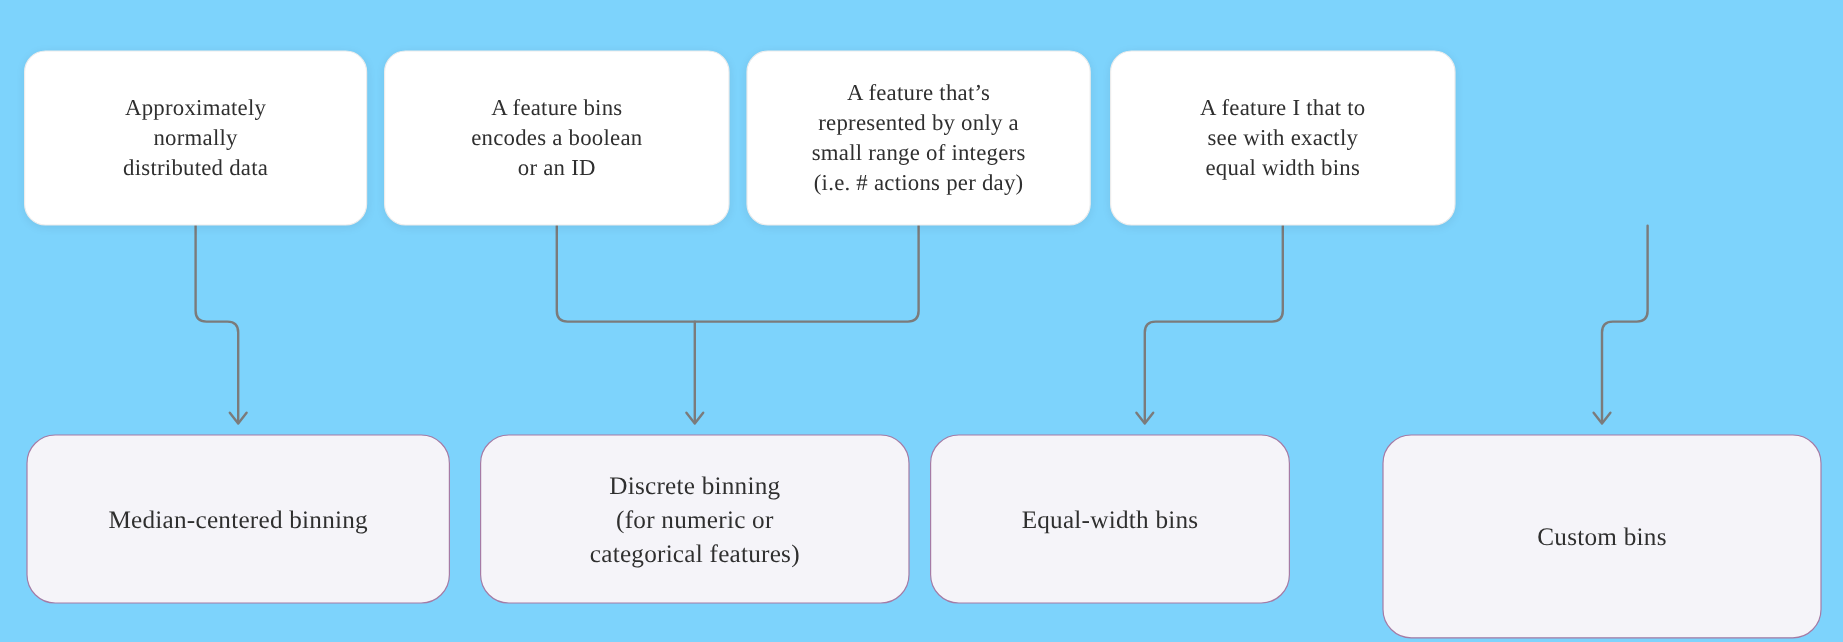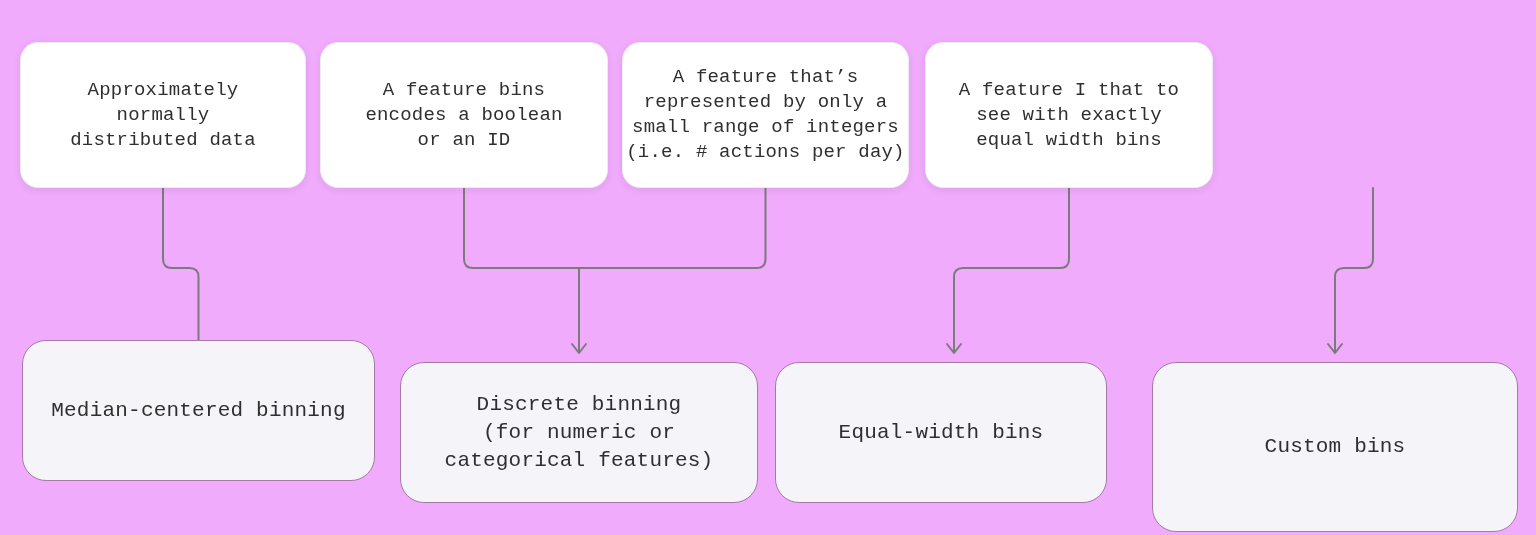--- a/index.html
+++ b/index.html
@@ -7,22 +7,22 @@
     --line:#7b7b7b;
     --card-fill:#ffffff;
     --card-border:#ececec;
     --result-fill:#f5f4f9;
     --result-border:#a57ba5;
   }
   html,body{margin:0;padding:0;background:#ffffff;}
   .canvas{
     position:relative;
     width:1536px;height:535px;
-    background:#f0abfc;
-    font-family:Liberation Mono, monospace;
+    background:#7dd3fc;
+    font-family:Liberation Serif, serif;
     overflow:hidden;
   }
   .wires{
     position:absolute;left:0;top:0;width:1536px;height:535px;
     pointer-events:none;
   }
   .node{
     position:absolute;
     box-sizing:border-box;
     display:flex;align-items:center;justify-content:center;
@@ -82,28 +82,28 @@
 represented by only a
 small range of integers
 (i.e. # actions per day)</span>
   </div>
   <div class="node card" id="top-4" style="left:925px;top:42px;width:288px;height:146px">
     <span class="label">A feature I that to
 see with exactly
 equal width bins</span>
   </div>
 
-  <div class="node result" id="bottom-1" style="left:22px;top:340px;width:353px;height:141px">
+  <div class="node result" id="bottom-1" style="left:22px;top:362px;width:353px;height:141px">
     <span class="label">Median-centered binning</span>
   </div>
   <div class="node result" id="bottom-2" style="left:400px;top:362px;width:358px;height:141px">
     <span class="label">Discrete binning
 (for numeric or
 categorical features)</span>
   </div>
-  <div class="node result" id="bottom-3" style="left:775px;top:362px;width:332px;height:141px">
+  <div class="node result" id="bottom-3" style="left:775px;top:362px;width:300px;height:141px">
     <span class="label">Equal-width bins</span>
   </div>
   <div class="node result" id="bottom-4" style="left:1152px;top:362px;width:366px;height:170px">
     <span class="label">Custom bins</span>
   </div>
 
 </div>
 
 </body></html>

